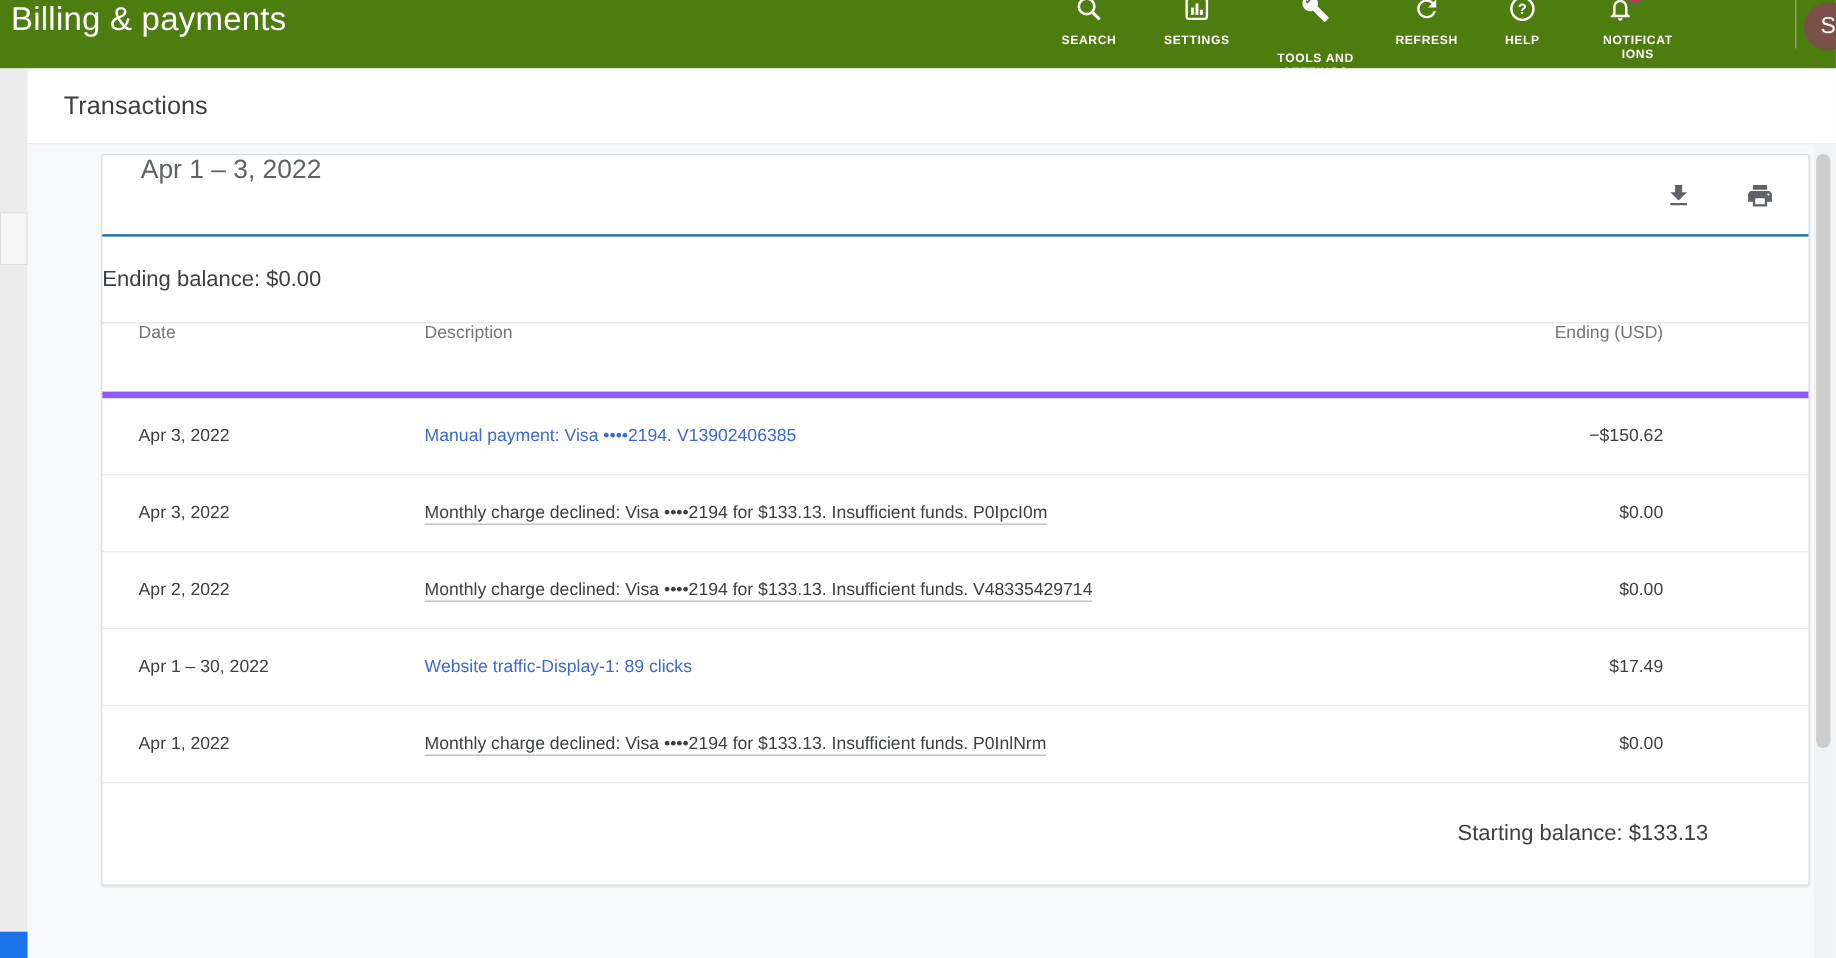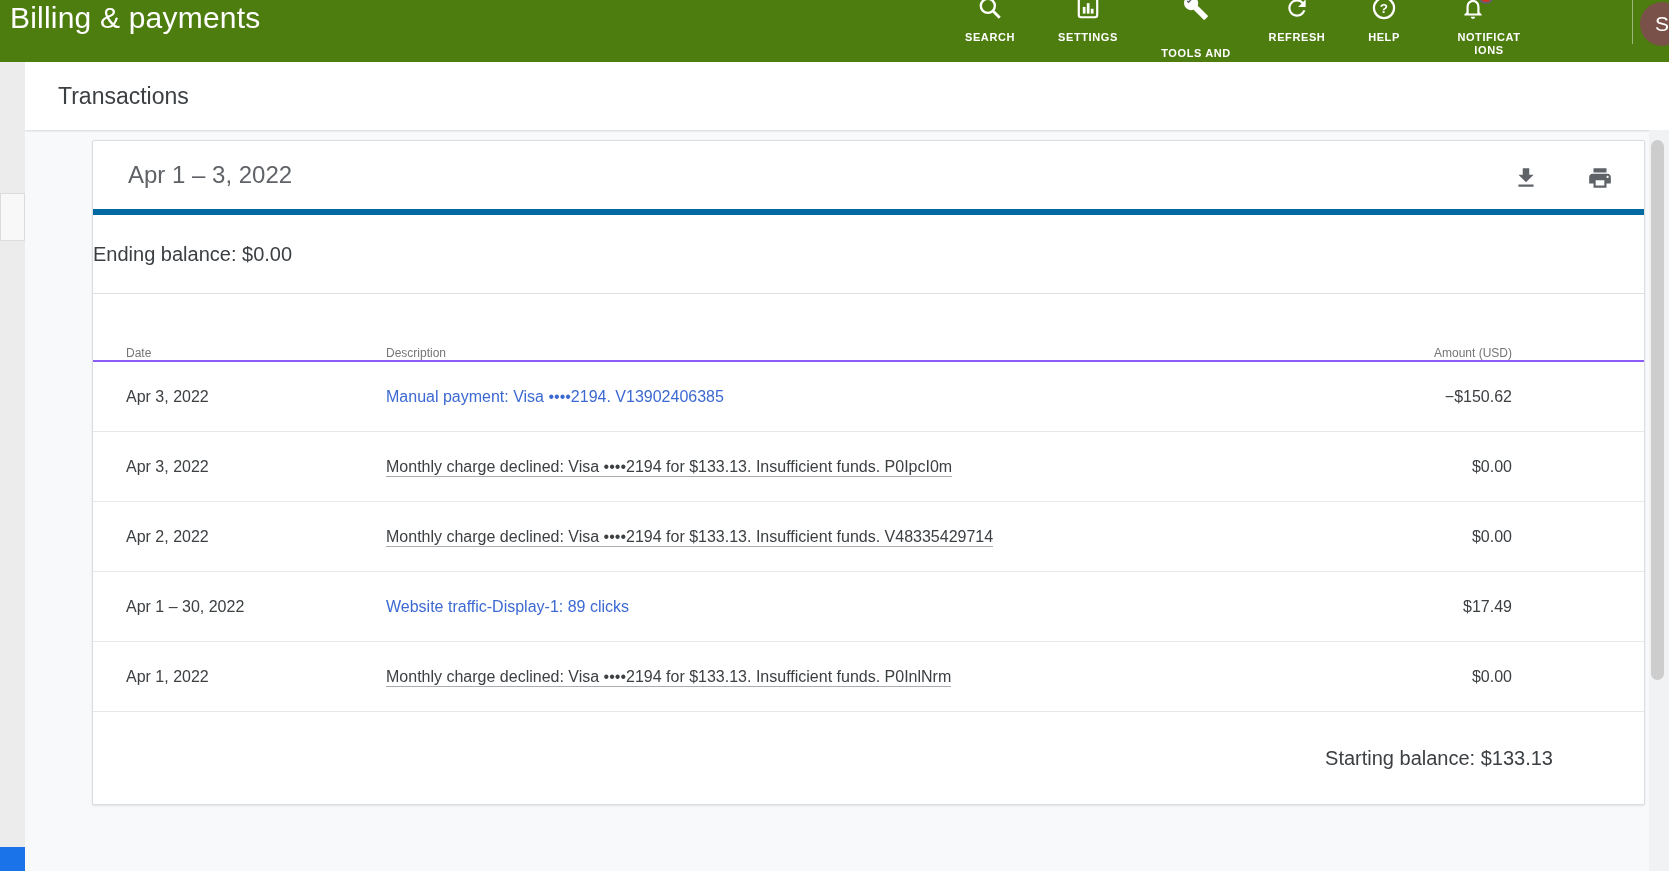--- a/index.html
+++ b/index.html
@@ -43,34 +43,34 @@
     background:#1a73e8; z-index:26; cursor:pointer; }
   .v-scroll-track { position:absolute; left:1649px; top:130px; width:20px; height:741px;
     background:#f1f2f3; z-index:21; }
   .v-scroll-thumb { position:absolute; left:2px; top:10px; width:13px; height:540px;
     background:#cdcdcd; border-radius:7px; cursor:pointer; }
 
   
   .card { position:absolute; left:92px; top:140px; width:1553px; height:665px;
     background:#fff; border:1px solid #dadce0; border-radius:2px;
     box-shadow:0 1px 2px rgba(60,64,67,.12); z-index:22; }
-  .card-header { height:74px; border-bottom:6px solid #0369a1; position:relative;
-    display:flex; align-items:center; padding-left:35px; }
+  .card-header { height:74px; border-bottom:2px solid #0369a1; position:relative;
+    display:flex; align-items:flex-start; padding-left:35px; }
   .date-range { font-size:24px; color:#5f6368; }
   .icon-btn { position:absolute; top:22px; width:30px; height:30px; cursor:pointer;
     display:flex; align-items:center; justify-content:center; }
   .icon-btn svg { width:26px; height:26px; fill:#5f6368; }
   .btn-download { right:103px; }
   .btn-print { right:29px; }
 
   .balance-row { height:79px; border-bottom:1px solid #e0e0e0; display:flex;
     align-items:center; padding-right:132px;
     font-size:20px; color:#3c4043; }
-  .thead { height:68px; border-bottom:2px solid #8b5cf6; display:flex;
-    align-items:flex-end; font-size:12px; color:#757575; }
+  .thead { height:68px; border-bottom:6px solid #8b5cf6; display:flex;
+    align-items:flex-start; font-size:16px; color:#757575; }
   .row { height:70px; border-bottom:1px solid #e8e8e8; display:flex;
     align-items:center; font-size:16px; color:#3c4043; }
   .col-date { width:293px; padding-left:33px; flex:0 0 auto; }
   .col-desc { flex:1 1 auto; padding-right:20px; }
   .col-amount { width:240px; flex:0 0 auto; text-align:right; padding-right:132px; }
   .link { color:#3c69d2; cursor:pointer; text-decoration:none; }
   .u-help { border-bottom:1px solid #a9adb2; padding-bottom:1px; }
   .tfoot { height:92px; display:flex; align-items:center; justify-content:flex-end;
     padding-right:91px; font-size:20px; color:#3c4043; }
 </style>
@@ -179,21 +179,21 @@
     </span>
   </div>
 
   <div class="balance-row">
     <span>Ending balance: $0.00</span>
   </div>
 
   <div class="thead">
     <span class="col-date">Date</span>
     <span class="col-desc">Description</span>
-    <span class="col-amount">Amount (USD)</span>
+    <span class="col-amount">Ending (USD)</span>
   </div>
 
   <div class="row">
     <span class="col-date">Apr 3, 2022</span>
     <span class="col-desc"><a class="link">Manual payment: Visa  ••••2194. V13902406385</a></span>
     <span class="col-amount">−$150.62</span>
   </div>
 
   <div class="row">
     <span class="col-date">Apr 3, 2022</span>

